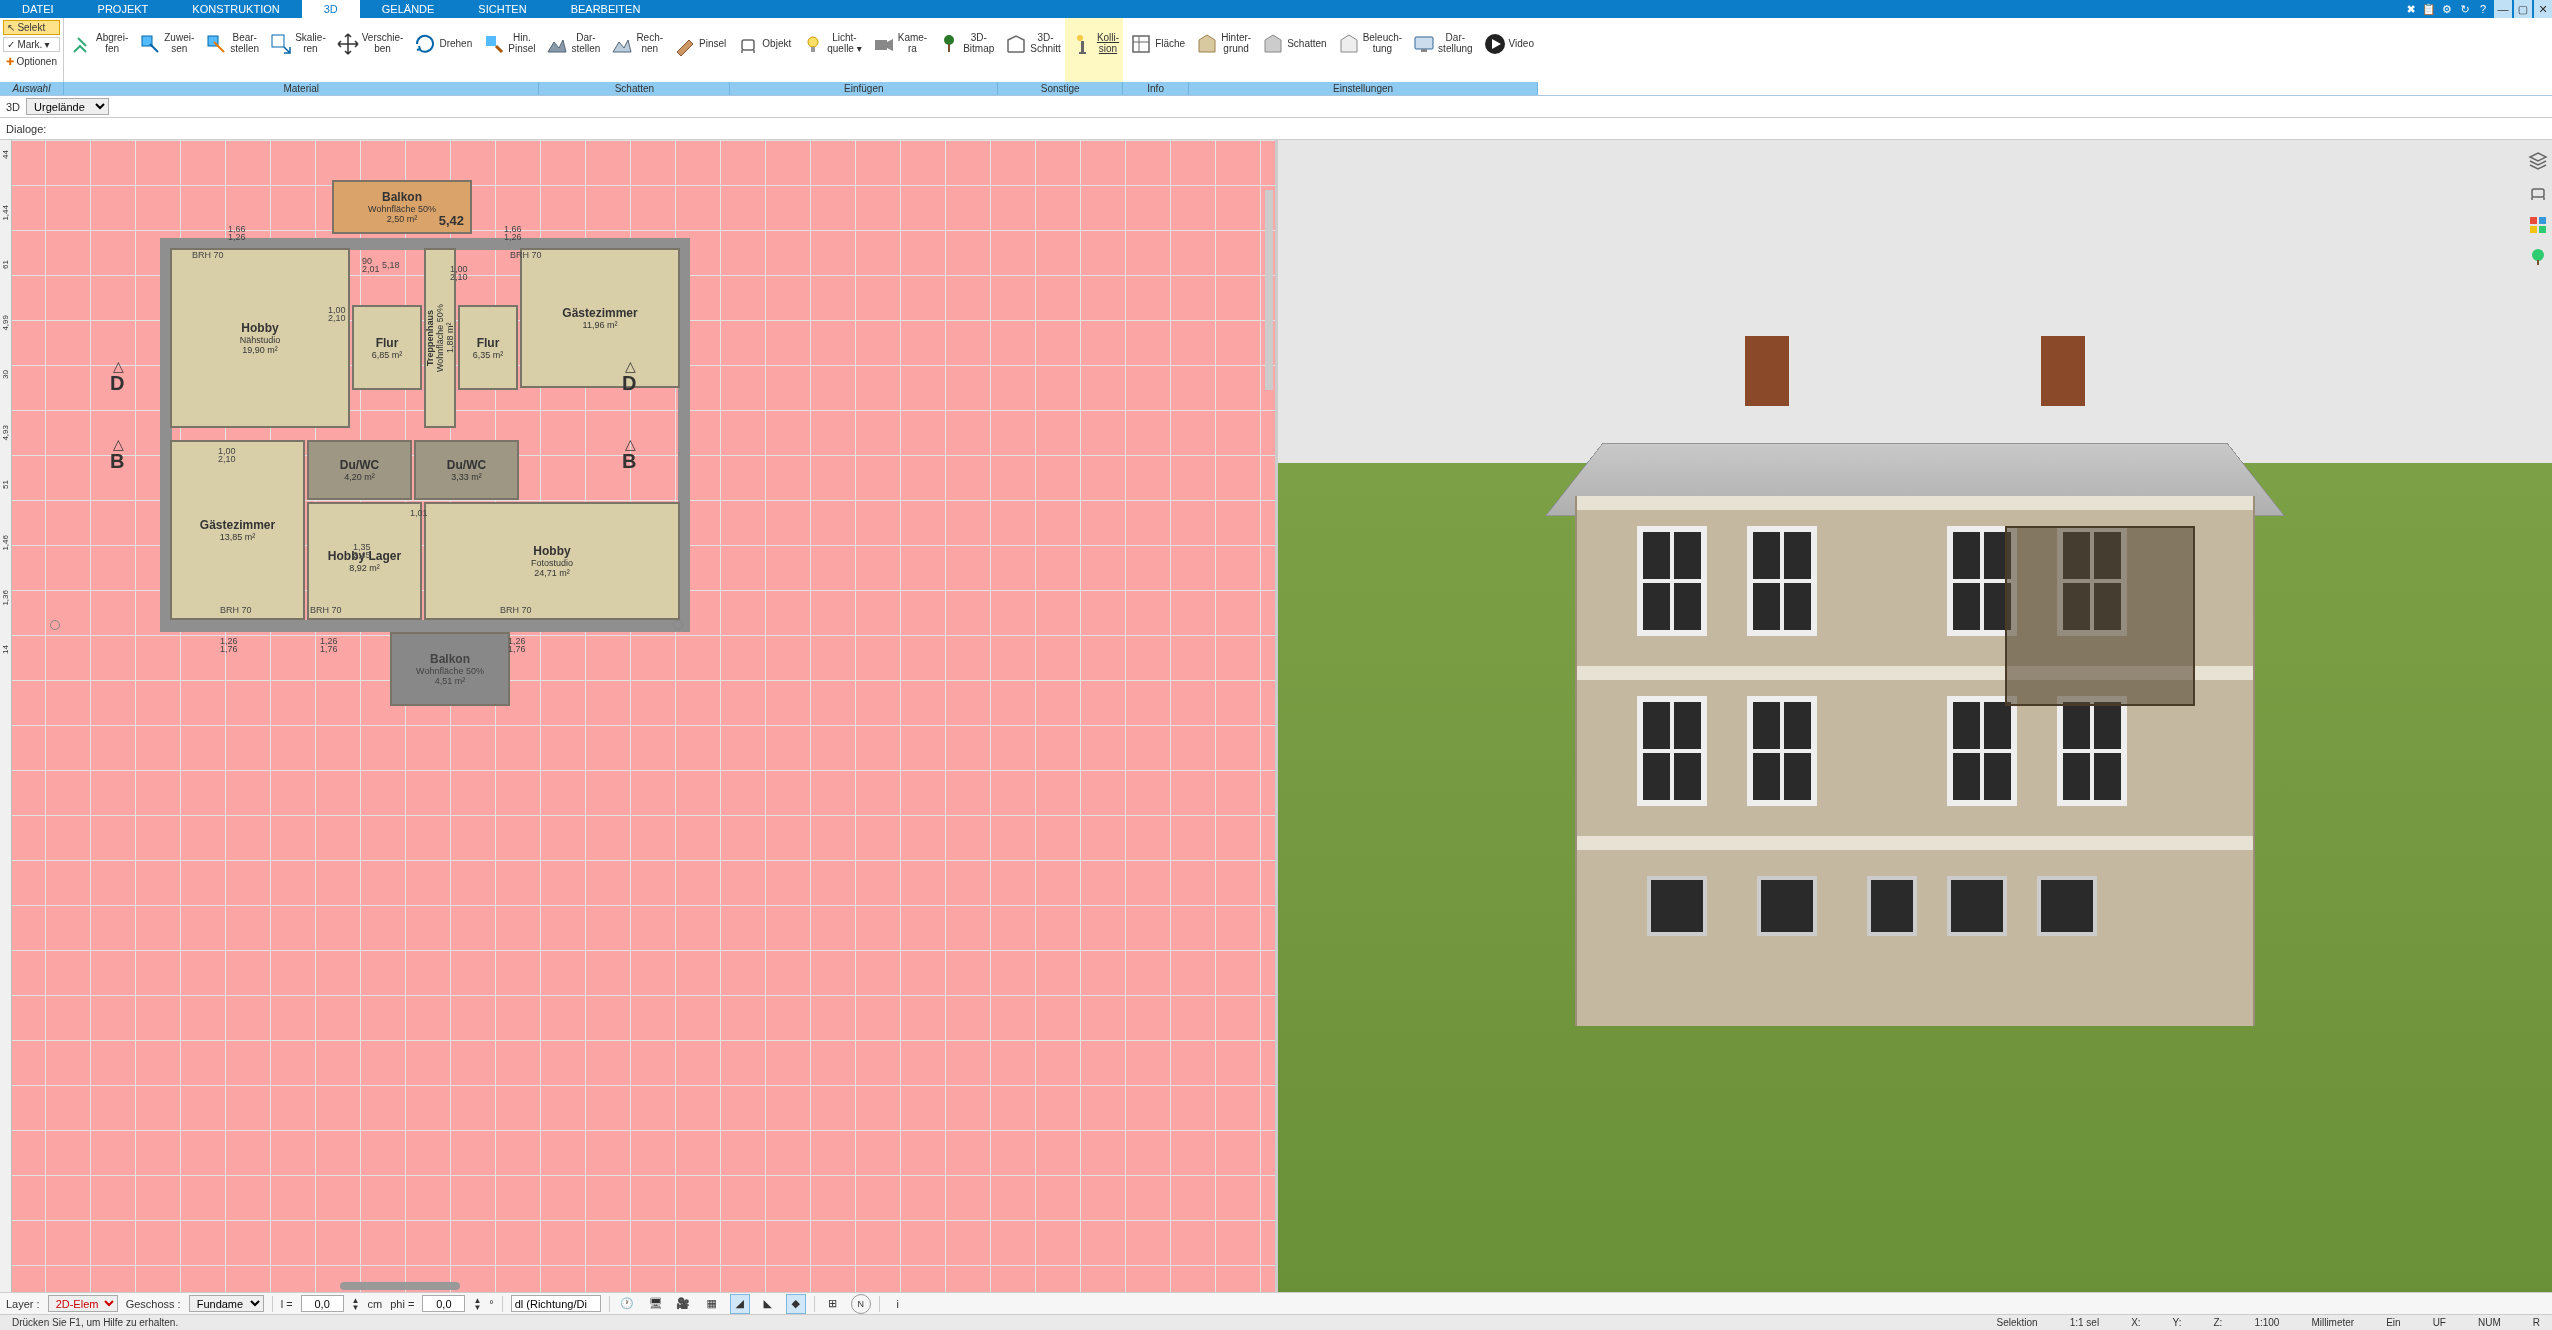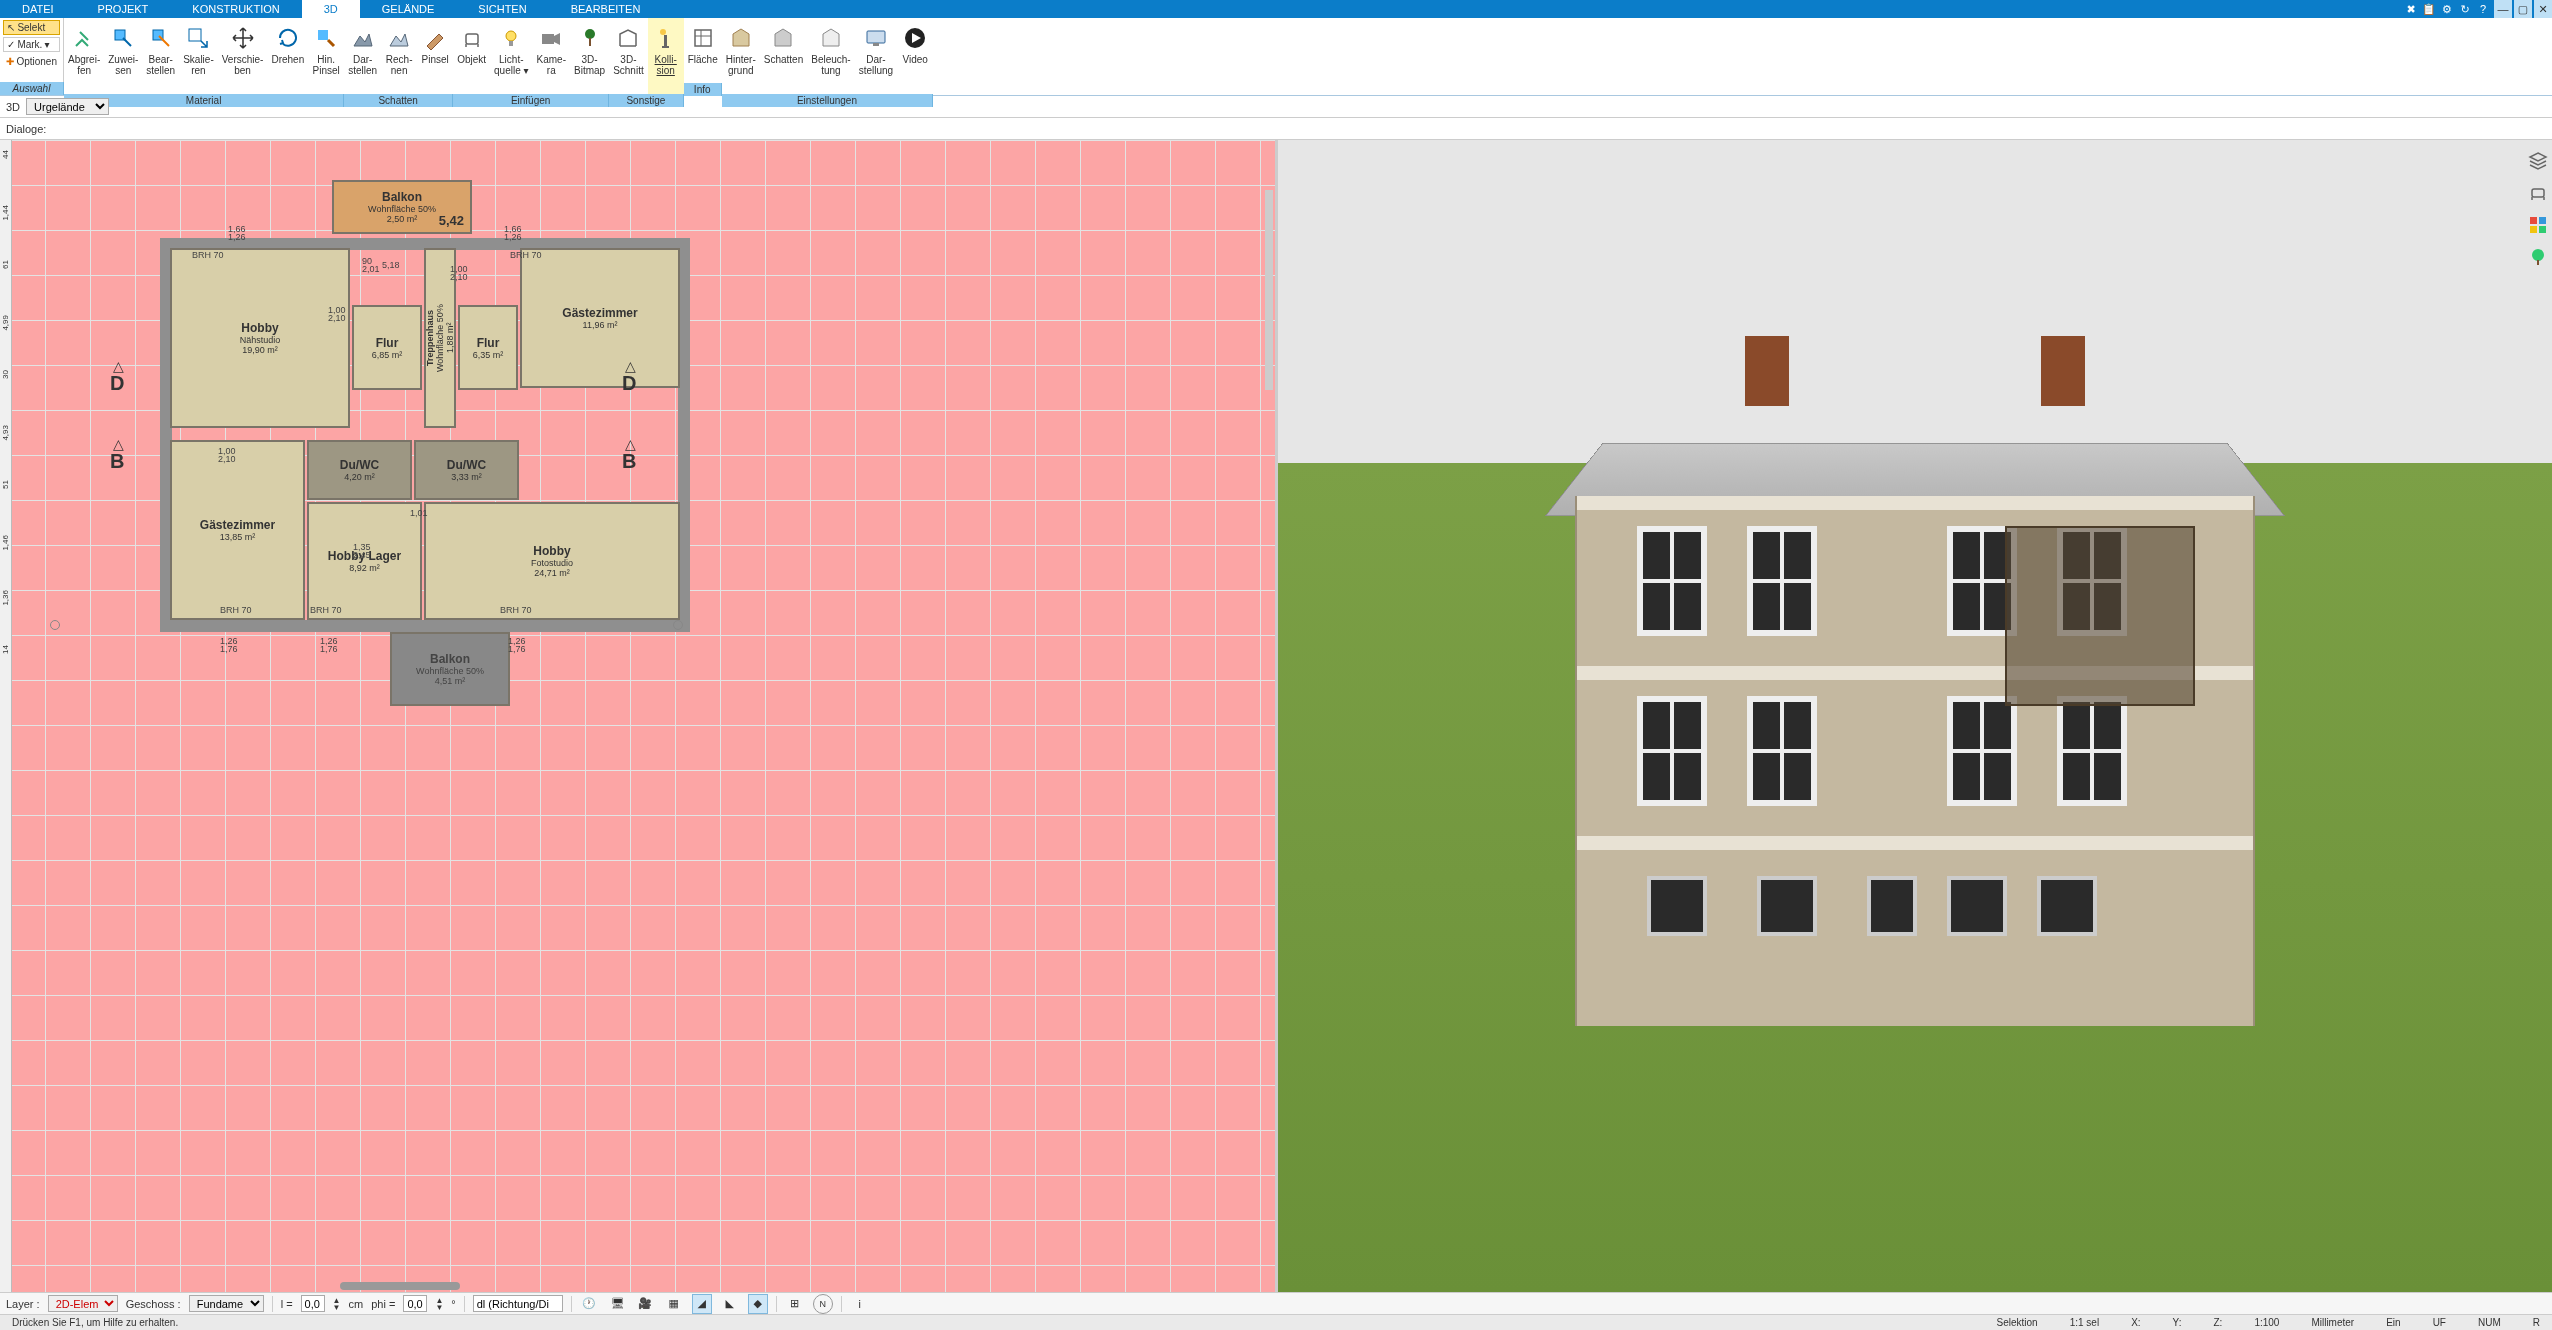--- a/index.html
+++ b/index.html
@@ -12,21 +12,21 @@
 .menubar .spacer { flex: 1; }
 .menubar .wbtn { width: 18px; display: flex; align-items: center; justify-content: center; color: #fff; cursor: pointer; }
 .menubar .wbtn.light { background: #bfe0f5; color: #333; margin-left: 2px; }
 
 
 .ribbon { display: flex; background: #fff; border-bottom: 1px solid #a9c8e0; height: 78px; }
 .ribbon-group { display: flex; flex-direction: column; }
 .ribbon-group .items { display: flex; flex: 1; }
 .ribbon-group .label { background: #8fcaf0; text-align: center; font-size: 10px; padding: 1px 0; color: #333; border-right: 1px solid #6fb5e0; }
 .ribbon-group.sel .label { background: #8fcaf0; font-style: italic; }
-.rbtn { display: flex; flex-direction: column; align-items: center; justify-content: flex-start; padding: 2px 4px 18px; min-width: 36px; cursor: pointer; }
+.rbtn { display: flex; flex-direction: row; align-items: center; justify-content: flex-start; padding: 2px 4px 18px; min-width: 36px; cursor: pointer; }
 .rbtn .icon { width: 28px; height: 28px; display: flex; align-items: center; justify-content: center; margin-top: 4px; }
 .rbtn .txt { font-size: 10px; line-height: 11px; text-align: center; margin-top: 2px; white-space: pre-line; }
 .rbtn.highlight { background: #fef9c3; text-decoration: underline; }
 
 
 .selpanel { display: flex; flex-direction: column; padding: 2px 3px; border-right: 1px solid #ccc; gap: 2px; min-width: 62px; }
 .sp-btn { display: flex; align-items: center; gap: 2px; font-size: 10px; background: #fff; border: 1px solid #ccc; padding: 0 3px; height: 15px; cursor: pointer; }
 .sp-btn.sel { background: #ffe28a; border-color: #d9a400; }
 
 
@@ -77,21 +77,21 @@
 .window { position: absolute; width: 70px; height: 110px; background: #2a2a2a; border: 6px solid #eee; }
 .window::before, .window::after { content: ""; position: absolute; background: #eee; }
 .window::before { left: 50%; top: 0; bottom: 0; width: 4px; margin-left: -2px; }
 .window::after { top: 50%; left: 0; right: 0; height: 4px; margin-top: -2px; }
 .basement-window { position: absolute; width: 60px; height: 60px; background: #2a2a2a; border: 4px solid #ccc; }
 .balcony3d { position: absolute; right: 60px; top: 150px; width: 190px; height: 180px; background: rgba(90, 75, 55, 0.6); border: 2px solid #4a3b28; }
 
 
 .bottombar { display: flex; align-items: center; gap: 8px; padding: 2px 6px; border-top: 1px solid #ccc; height: 22px; font-size: 11px; background: #f6f6f6; }
 .bottombar select, .bottombar input { font-size: 11px; border: 1px solid #aaa; height: 17px; padding: 0 3px; }
-.bottombar .num { width: 24px; text-align: left; }
+.bottombar .num { width: 43px; text-align: center; }
 .bottombar .tbtn { width: 20px; height: 20px; display: flex; align-items: center; justify-content: center; border: 1px solid transparent; cursor: pointer; }
 .bottombar .tbtn.active { background: #cfe7f7; border-color: #7fb8dd; }
 .bottombar .sep { width: 1px; height: 16px; background: #ccc; }
 
 
 .statusbar { display: flex; align-items: center; height: 16px; background: #eaeaea; border-top: 1px solid #ccc; font-size: 10px; padding: 0 6px; gap: 20px; }
 .statusbar .sp { flex: 1; }
 .statusbar .cell { padding: 0 6px; }
 
 svg { display: block; }

